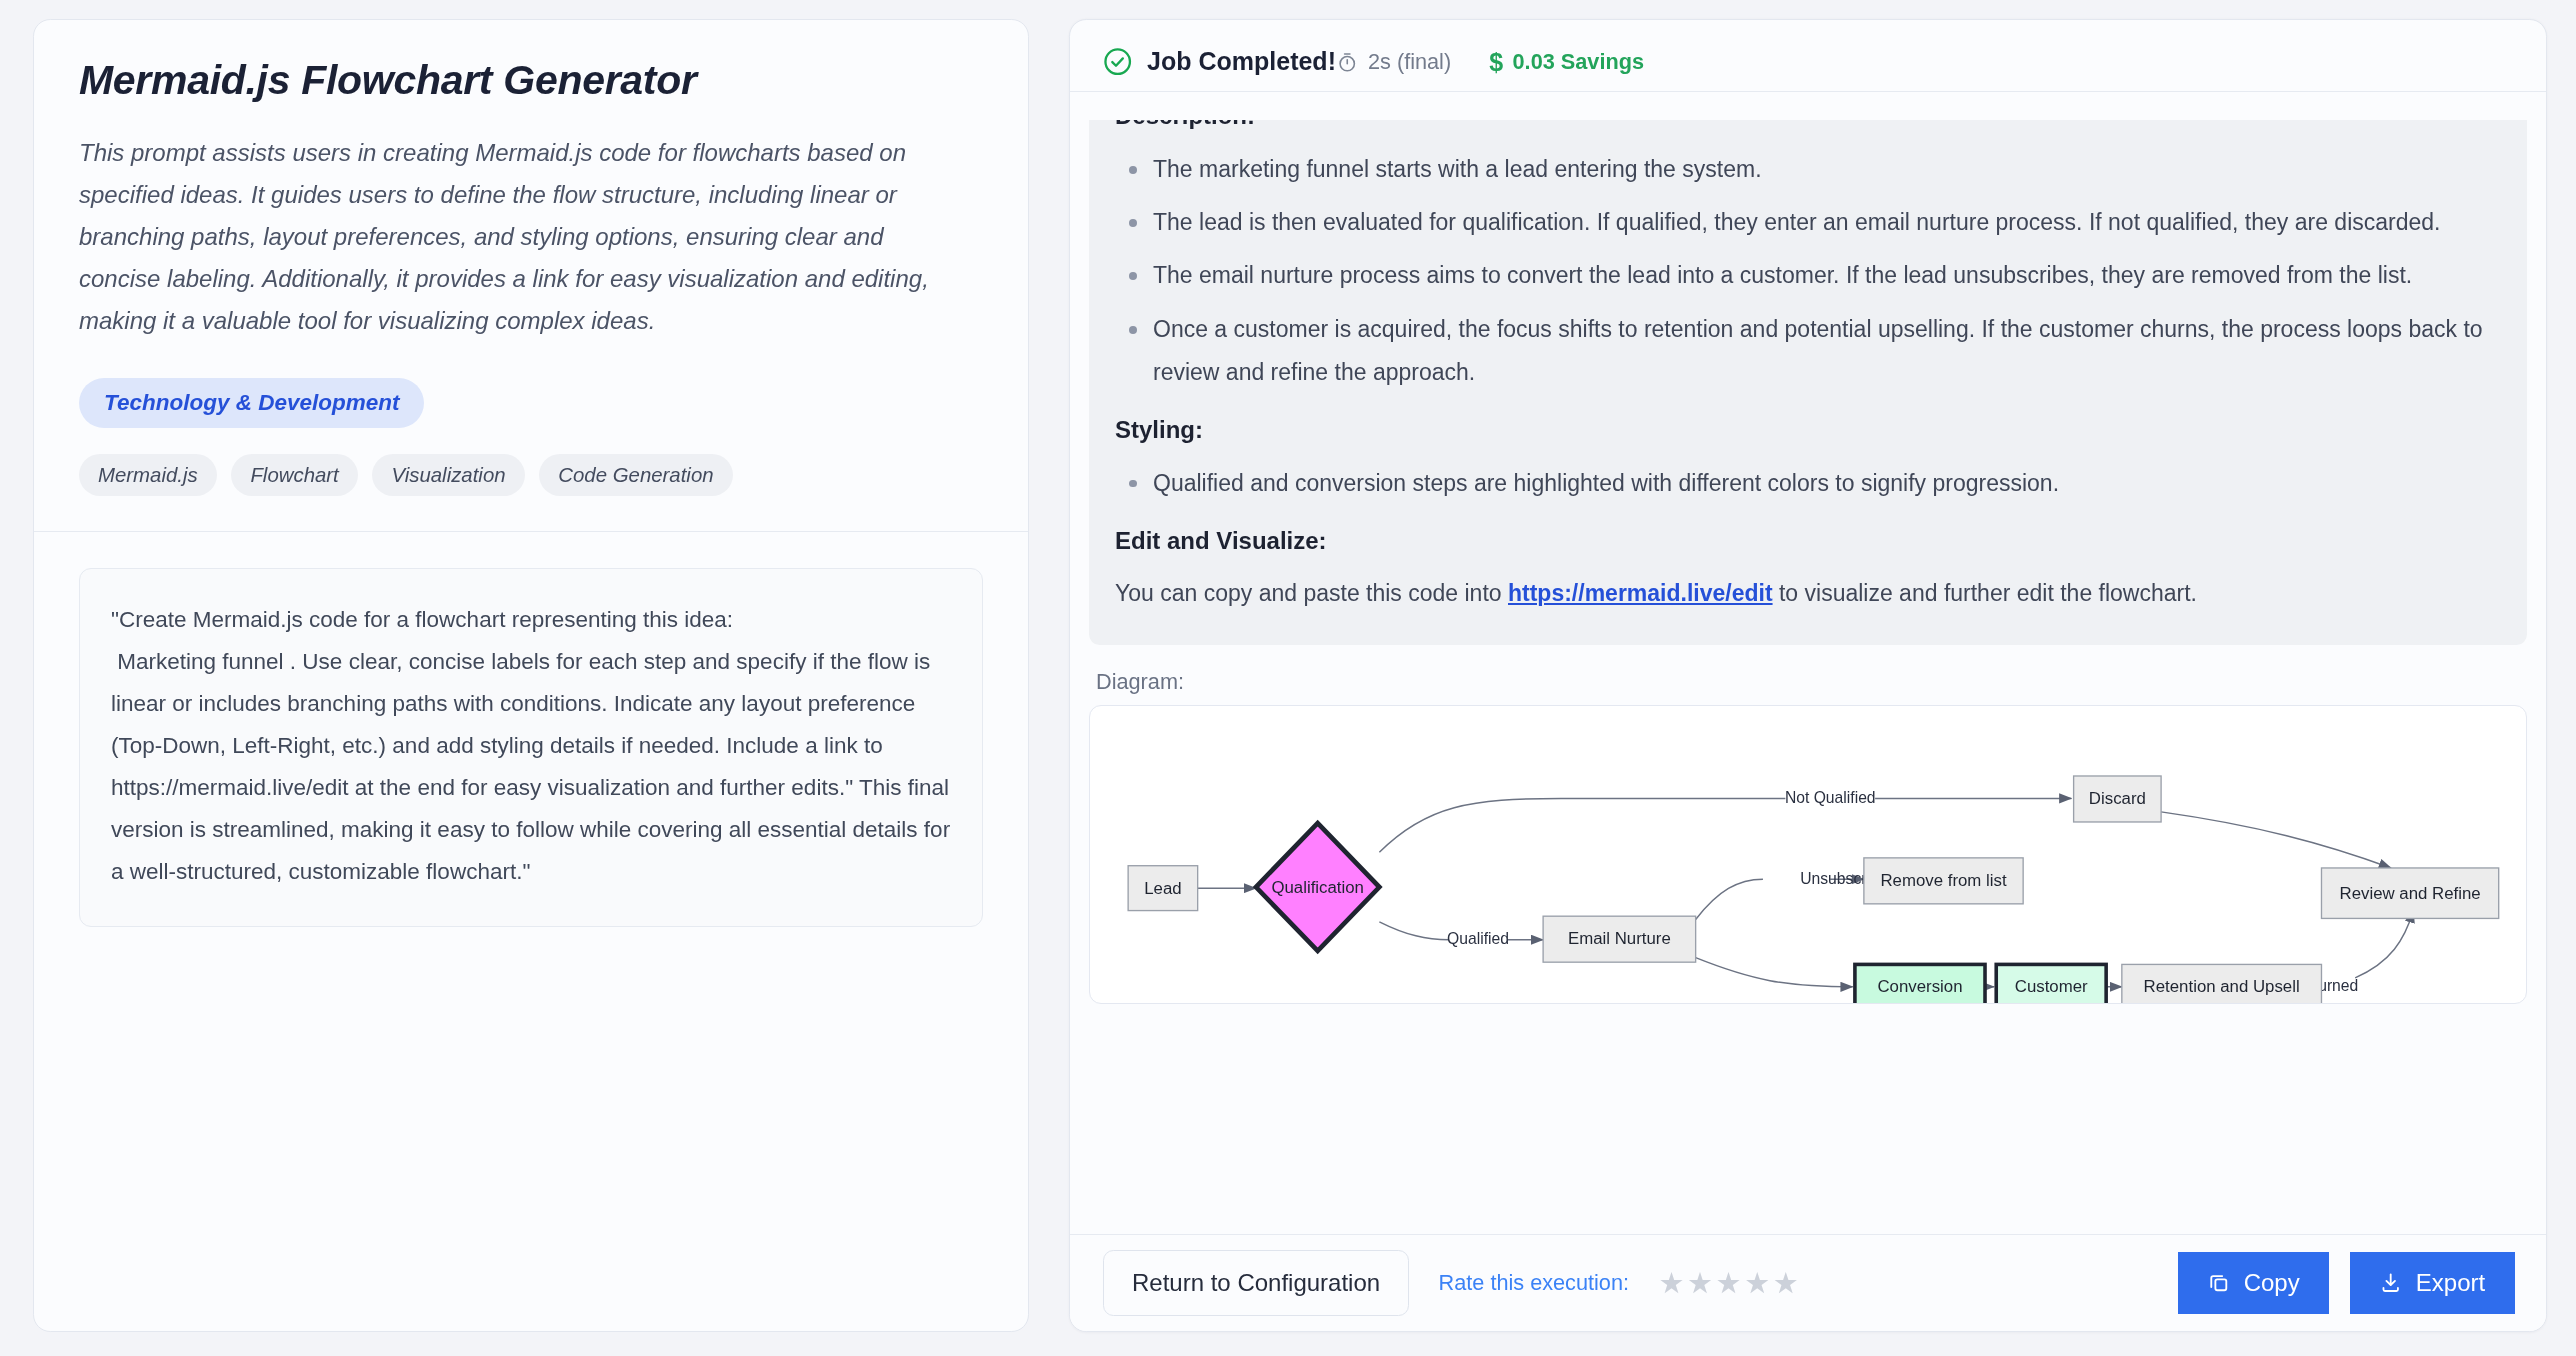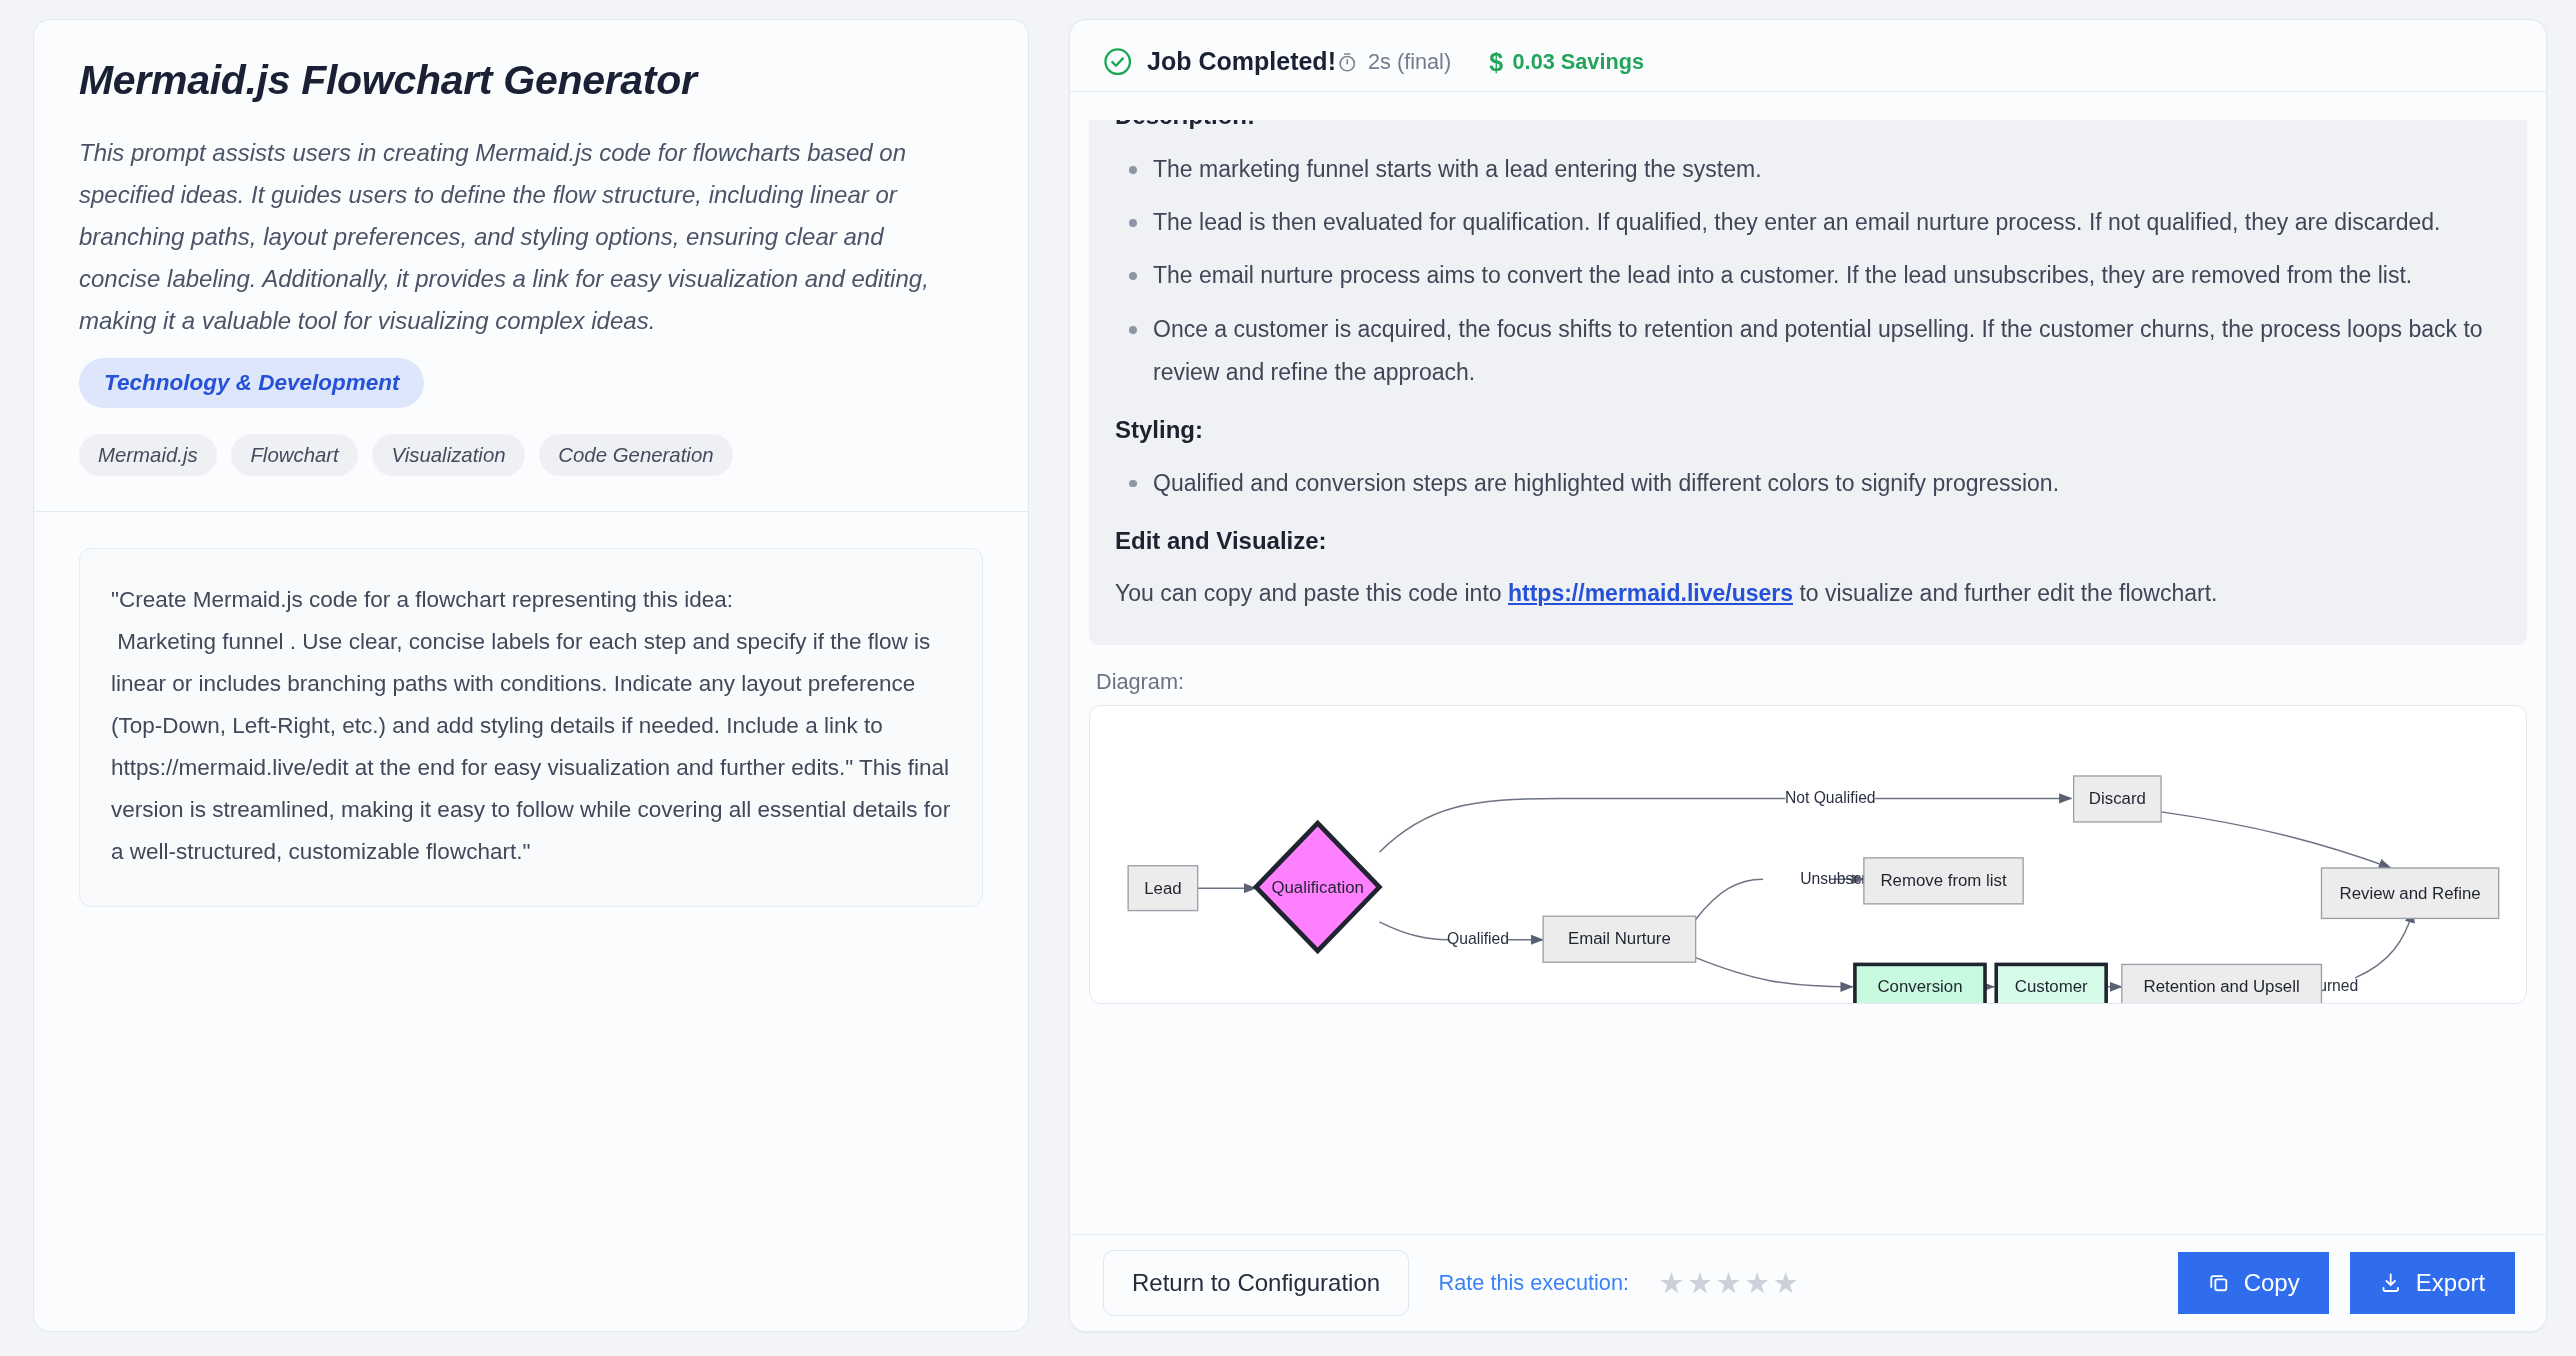--- a/index.html
+++ b/index.html
@@ -41,21 +41,21 @@
     color: #1b2135;
     letter-spacing: -0.3px;
     line-height: 1.1;
     margin-bottom: 29.4px;
   }
   .prompt-desc {
     font-size: 24px;
     line-height: 42px;
     color: #4b5366;
     max-width: 883px;
-    margin-bottom: 16px;
+    margin-bottom: 36px;
   }
   .category-row { margin-bottom: 26px; }
   .category-badge {
     display: inline-block;
     background: #dde6fb;
     color: #2550d8;
     font-size: 22.5px;
     font-weight: bold;
     padding: 12px 25px;
     border-radius: 865px;
@@ -303,21 +303,21 @@
           <li>The email nurture process aims to convert the lead into a customer. If the lead unsubscribes, they are removed from the list.</li>
           <li>Once a customer is acquired, the focus shifts to retention and potential upselling. If the customer churns, the process loops back to review and refine the approach.</li>
         </ul>
 
         <div class="res-h">Styling:</div>
         <ul class="res-list">
           <li>Qualified and conversion steps are highlighted with different colors to signify progression.</li>
         </ul>
 
         <div class="res-h">Edit and Visualize:</div>
-        <div class="res-p"><span>You can copy and paste this code into </span><a class="res-link" href="#">https://mermaid.live/users</a><span> to visualize and further edit the flowchart.</span></div>
+        <div class="res-p"><span>You can copy and paste this code into </span><a class="res-link" href="#">https://mermaid.live/edit</a><span> to visualize and further edit the flowchart.</span></div>
       </div>
 
       <div class="diagram-label">Diagram:</div>
 
       <div class="diagram-wrap">
         <svg class="diagram-svg" viewBox="0 0 1280 200" preserveAspectRatio="xMidYMid meet">
           <defs>
             <marker id="ah" markerWidth="9" markerHeight="7" refX="8.4" refY="3.5" orient="auto">
               <path d="M0 0 L9 3.5 L0 7 z" fill="#5a6172"></path>
             </marker>

